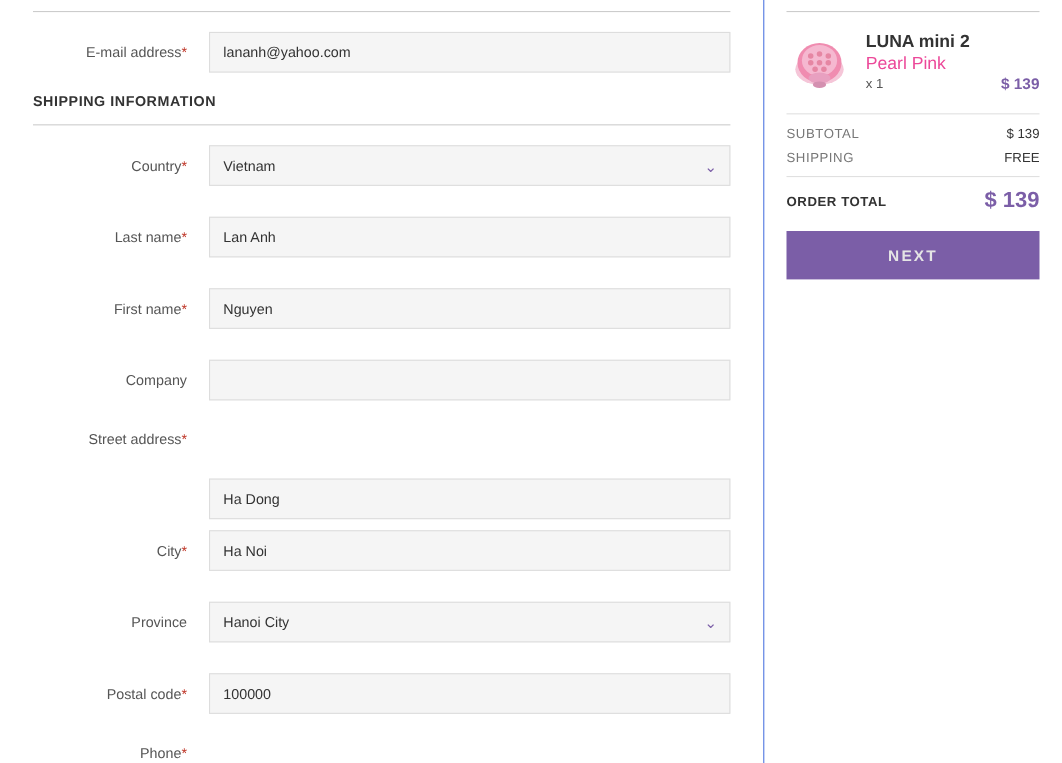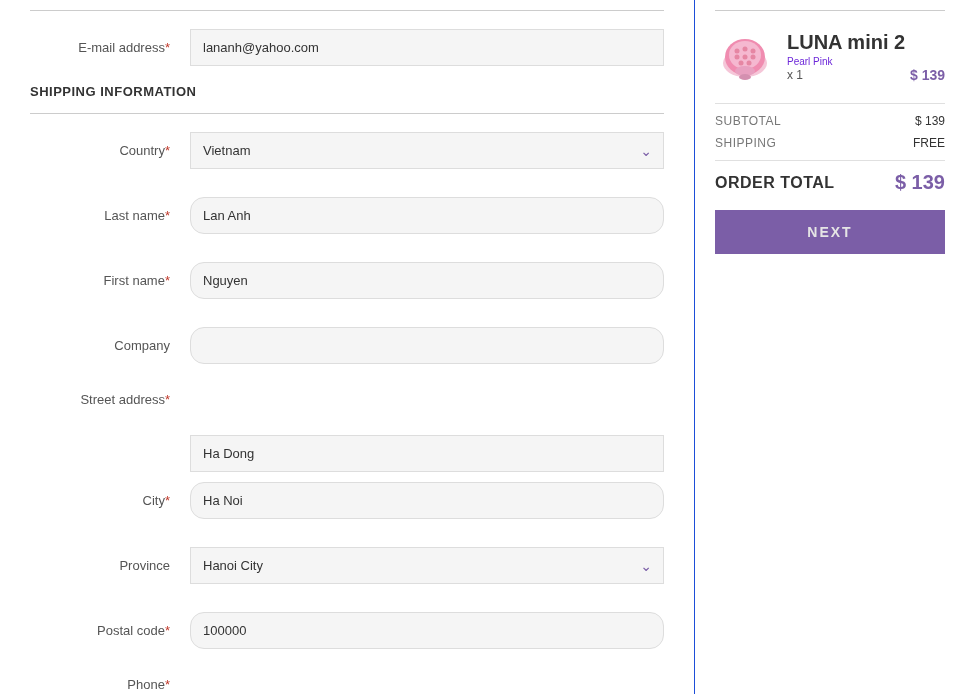--- a/index.html
+++ b/index.html
@@ -79,21 +79,20 @@
       color: #555;
       font-size: 13px;
       flex-shrink: 0;
     }
     .form-row label .required {
       color: #c0392b;
     }
     .form-row input,
     .form-row .select-wrapper {
       flex: 1;
-      border-radius: 14px;
     }
     .form-row input {
       width: 100%;
       padding: 10px 12px;
       border: 1px solid #ddd;
       background: #f5f5f5;
       font-size: 13px;
       color: #333;
       outline: none;
     }
@@ -166,28 +165,28 @@
       flex-shrink: 0;
     }
     .product-image svg {
       width: 60px;
       height: 60px;
     }
     .product-info {
       flex: 1;
     }
     .product-name {
-      font-size: 20px;
+      font-size: 16px;
       font-weight: bold;
       color: #333;
       margin-bottom: 2px;
     }
     .product-variant {
-      font-size: 10px;
-      color: #6d28d9;
+      font-size: 16px;
+      color: #ec4899;
       margin-bottom: 0;
     }
     .product-qty-price {
       display: flex;
       justify-content: space-between;
       align-items: center;
     }
     .product-qty {
       font-size: 12px;
       color: #555;
@@ -226,21 +225,21 @@
       font-size: 12px;
     }
     
     .order-total-row {
       display: flex;
       justify-content: space-between;
       align-items: center;
       margin: 10px 0 16px 0;
     }
     .order-total-label {
-      font-size: 16px;
+      font-size: 12px;
       font-weight: bold;
       color: #333;
       text-transform: uppercase;
       letter-spacing: 0.5px;
     }
     .order-total-value {
       font-size: 20px;
       font-weight: bold;
       color: #7b5ea7;
     }

